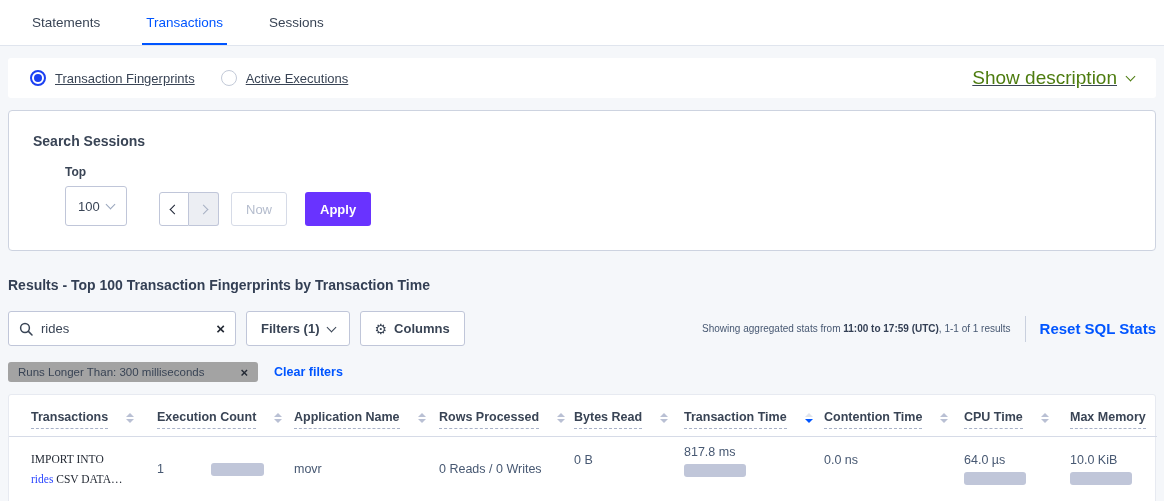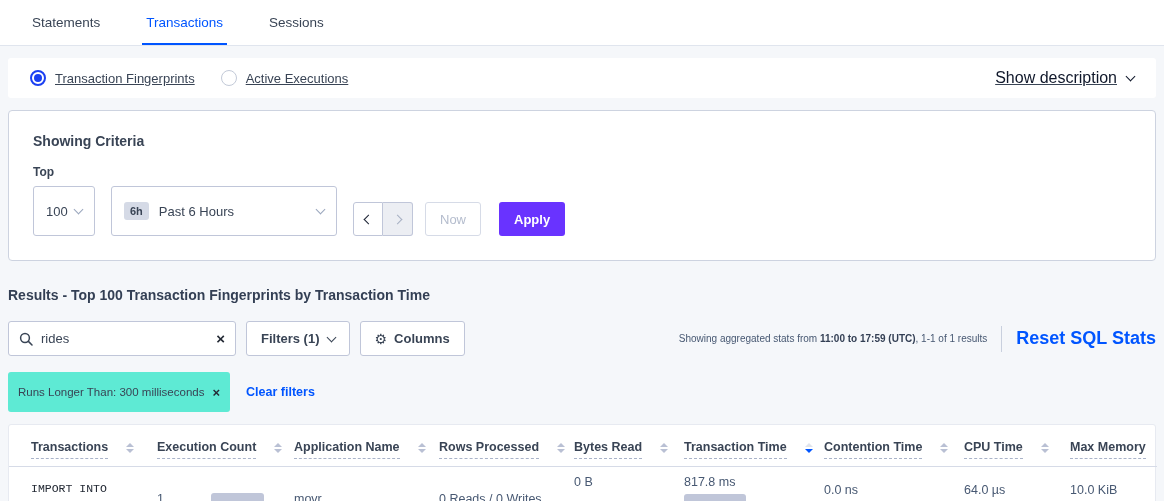--- a/index.html
+++ b/index.html
@@ -1,50 +1,50 @@
 <!DOCTYPE html>
 <html><head>
 <meta charset="utf-8">
 <style>
   * { margin:0; padding:0; box-sizing:border-box; }
   html,body { width:1164px; height:501px; }
   body {
     font-family:"Liberation Sans","DejaVu Sans",sans-serif;
     background:#f5f7fa; color:#394455; font-size:13px; overflow:hidden;
   }
-  .mono { font-family:Liberation Mono, monospace; }
+  .mono { font-family:Liberation Serif, serif; }
 
   
   .tabbar { background:#fff; border-bottom:1px solid #e0e5ee; height:46px; display:flex; align-items:flex-end; padding:0 0 0 28px; }
   .tabbar nav { display:flex; gap:38px; }
   .tab { padding:12px 4px 13px; font-size:13.5px; color:#394455; cursor:pointer; border-bottom:2px solid transparent; }
   .tab.active { color:#0055ff; border-bottom-color:#0055ff; font-weight:500; }
 
   .content { padding:12px 8px 0; }
 
   
   .radio-bar { background:#fff; border-radius:3px; height:40px; display:flex; align-items:center; padding:0 22px; margin-bottom:12px;text-decoration:underline; }
   .radio-opt { display:flex; align-items:center; margin-right:26px; cursor:pointer; }
   .radio-circle { width:16px; height:16px; border-radius:50%; border:1.5px solid #c3cad8; background:#fff; display:inline-flex; align-items:center; justify-content:center; margin-right:9px; flex:0 0 auto; }
   .radio-circle.on { border:2px solid #1b40f2; }
   .radio-circle.on .dot { width:8px; height:8px; border-radius:50%; background:#1b40f2; }
-  .show-desc { margin-left:auto; display:flex; align-items:center; font-size:16px; color:#0f172a; cursor:pointer;justify-content:flex-end; }
+  .show-desc { margin-left:auto; display:flex; align-items:center; font-size:19px; color:#4d7c0f; cursor:pointer;justify-content:flex-end; }
 
   .chev { width:7px; height:7px; border-right:1.6px solid currentColor; border-bottom:1.6px solid currentColor; display:inline-block; }
   .chev.down  { transform:rotate(45deg); margin-top:-3px; }
   .chev.left  { transform:rotate(135deg); }
   .chev.right { transform:rotate(-45deg); }
 
   
   .criteria-card { background:#fff; border:1px solid #cdd3e0; border-radius:4px; padding:22px 24px 24px; margin-bottom:26px; }
   .criteria-title { font-size:14px; font-weight:bold; color:#394455; margin-bottom:16px; }
-  .form-row { display:flex; align-items:flex-end; }
+  .form-row { display:flex; align-items:flex-end;margin-left:32px; }
   .field { margin-right:16px; }
   .field-label { font-size:12px; font-weight:bold; color:#394455; margin-bottom:7px; }
-  .select { height:50px; border:1px solid #c0c6d9; border-radius:3px; background:#fff; display:flex; align-items:center; padding:0 12px; cursor:pointer; color:#394455; font-size:13px; }
+  .select { height:40px; border:1px solid #c0c6d9; border-radius:3px; background:#fff; display:flex; align-items:center; padding:0 12px; cursor:pointer; color:#394455; font-size:13px; }
   .select .chev { color:#9aa6bd; margin-left:auto; }
   .sel-top { width:62px; }
   .sel-by { width:124px; }
   .sel-range { width:226px; }
   .range-badge { background:#d5dae6; color:#394455; font-size:11px; font-weight:bold; border-radius:3px; padding:3px 6px; margin-right:10px; }
   .arrow-group { display:flex; margin-right:12px; }
   .arrow-btn { width:30px; height:34px; border:1px solid #c0c6d9; background:#fff; display:flex; align-items:center; justify-content:center; cursor:pointer; color:#1c2334; }
   .arrow-btn.prev { border-radius:3px 0 0 3px; }
   .arrow-btn.next { border-radius:0 3px 3px 0; border-left:none; background:#eceef3; color:#a7b0c3; cursor:default; }
   .btn-now { height:34px; padding:0 14px; border:1px solid #d6dbe7; border-radius:3px; background:#fff; color:#b4bccd; font-size:13px; margin-right:18px; cursor:default; }
@@ -56,24 +56,24 @@
   .search-box { width:228px; height:35px; background:#fff; border:1px solid #c0c6d9; border-radius:3px; display:flex; align-items:center; padding:0 10px; margin-right:10px; }
   .search-box input { border:none; outline:none; flex:1; font-size:13px; color:#394455; font-family:inherit; background:transparent; min-width:0; }
   .search-icon { margin-right:8px; display:flex; }
   .clear-x { color:#242a35; font-size:15px; font-weight:bold; cursor:pointer; line-height:1; }
   .btn-ghost { height:35px; background:#fff; border:1px solid #c0c6d9; border-radius:3px; display:flex; align-items:center; padding:0 14px; font-size:13px; font-weight:bold; color:#394455; margin-right:10px; cursor:pointer; }
   .btn-ghost .chev { margin-left:8px; color:#394455; }
   .gear { font-size:14px; margin-right:7px; color:#394455; font-weight:normal; }
   .stats { margin-left:auto; font-size:10px; color:#475872; white-space:nowrap; }
   .stats b { color:#333f54; }
   .vdivider { width:1px; height:26px; background:#c9d0de; margin:0 14px; }
-  .link { color:#0055ff; font-weight:bold; font-size:18px; text-decoration:none; cursor:pointer; white-space:nowrap; }
+  .link { color:#0055ff; font-weight:bold; font-size:15px; text-decoration:none; cursor:pointer; white-space:nowrap; }
 
   .pill-row { display:flex; align-items:center; margin-bottom:12px; }
-  .pill { background:#5eead4; border-radius:3px; height:40px; display:flex; align-items:center; padding:0 10px; font-size:11.5px; color:#394455; margin-right:16px; }
+  .pill { background:#a3a3a3; border-radius:3px; height:20px; display:flex; align-items:center; padding:0 10px; font-size:11.5px; color:#394455; margin-right:16px;gap:28px; }
   .pill .x { margin-left:8px; font-weight:bold; font-size:13px; color:#242a35; cursor:pointer; }
   .pill-row .link { font-size:12.5px; }
 
   
   .table-card { background:#fff; border:1px solid #e7eaf1; border-radius:3px; padding:0 0 13px; }
   table { width:100%; border-collapse:collapse; table-layout:fixed; }
   th { text-align:left; font-size:12.5px; font-weight:bold; color:#394455; padding:15px 8px 12px; border-bottom:1px solid #d6dbe7; white-space:nowrap; }
   th:first-child, td:first-child { padding-left:22px; }
   th .hlabel { border-bottom:1px dashed #a9b3c9; padding-bottom:4px; }
   .sorter { display:inline-flex; flex-direction:column; gap:2px; margin-left:18px; vertical-align:middle; cursor:pointer; }
@@ -112,35 +112,30 @@
       <span class="radio-circle"></span>
       <span>Active Executions</span>
     </div>
     <div class="show-desc">
       <span>Show description</span>
       <span class="chev down" style="margin-left:10px;"></span>
     </div>
   </div>
 
   <div class="criteria-card">
-    <div class="criteria-title">Showing Criteria</div>
+    <div class="criteria-title">Search Sessions</div>
     <div class="form-row">
       <div class="field">
         <div class="field-label">Top</div>
         <div class="select sel-top">
           <span>100</span>
           <span class="chev down"></span>
         </div>
       </div>
       <div class="field">
-        <div class="select sel-range">
-          <span class="range-badge">6h</span>
-          <span>Past 6 Hours</span>
-          <span class="chev down"></span>
-        </div>
       </div>
       <div class="arrow-group">
         <button class="arrow-btn prev">
             <span class="chev left"></span>
           </button>
         <button class="arrow-btn next">
             <span class="chev right"></span>
           </button>
       </div>
       <button class="btn-now">Now</button>
@@ -239,21 +234,21 @@
         <tr>
           <td>
             <div class="sql mono">
               <div>IMPORT INTO</div>
               <div><a>rides</a><span> CSV DATA…</span></div>
             </div>
           </td>
           <td><span>1</span><span class="bar exec"></span></td>
           <td>movr</td>
           <td>0 Reads / 0 Writes</td>
-          <td style="vertical-align:top; padding-top:8px;">0 B</td>
+          <td style="vertical-align:top; padding-top:16px;">0 B</td>
           <td style="vertical-align:top; padding-top:8px;">
             <div>817.8 ms</div>
             <div class="bar under"></div>
           </td>
           <td style="vertical-align:top; padding-top:16px;">0.0 ns</td>
           <td style="vertical-align:top; padding-top:16px;">
             <div>64.0 µs</div>
             <div class="bar under"></div>
           </td>
           <td style="vertical-align:top; padding-top:16px;">

